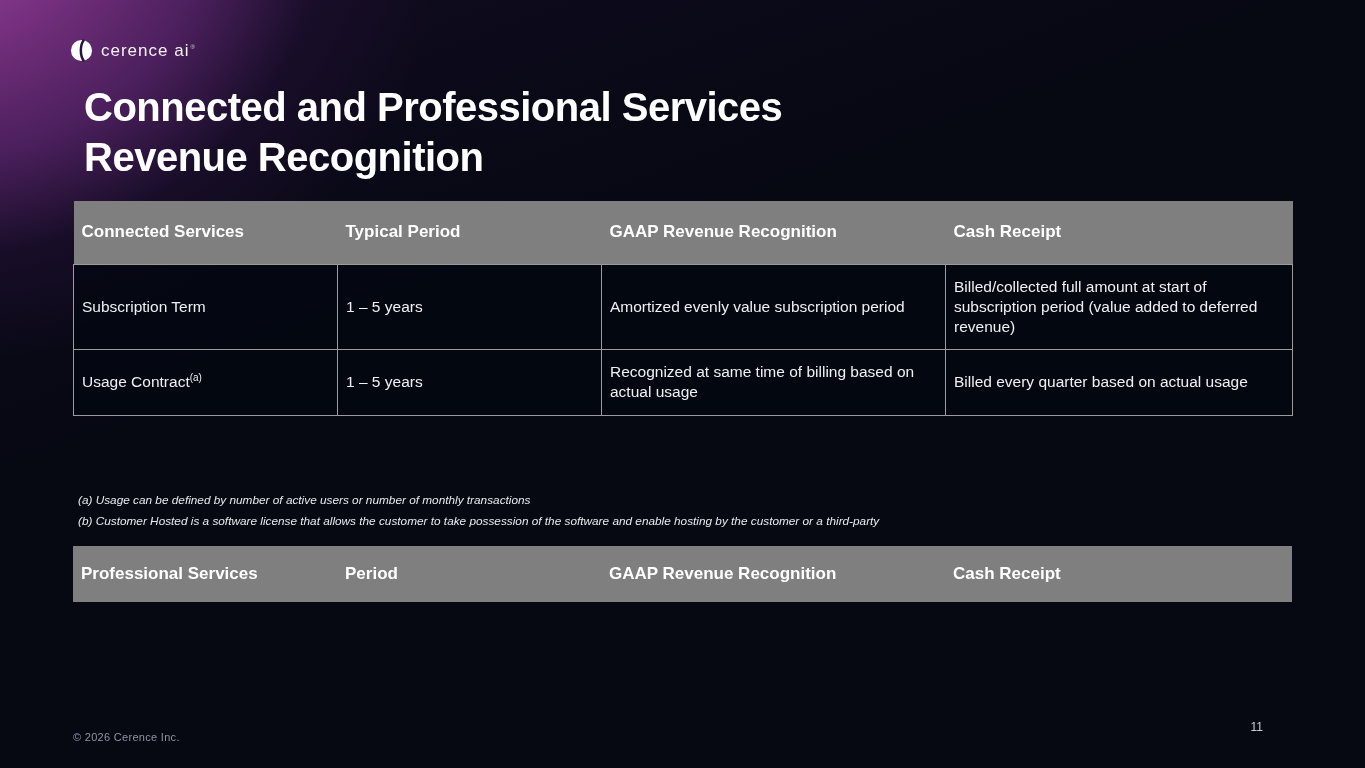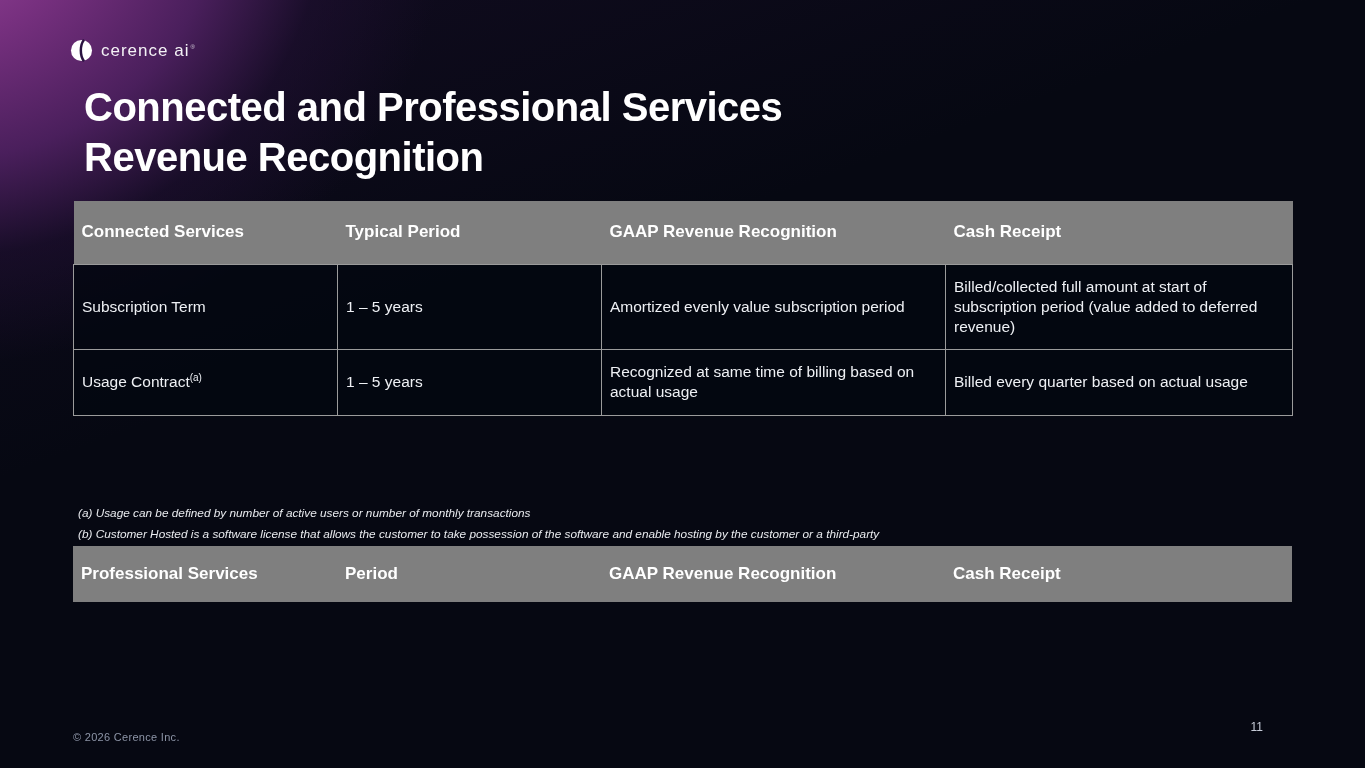--- a/index.html
+++ b/index.html
@@ -52,21 +52,21 @@
   }
   .rev-table sup { font-size:10px; line-height:0; }
   .h-connected { height:63px;padding-left:6px; }
   .r1 { height:76px; }
   .r2 { height:66px; }
   .r3 { height:68px; }
   .h-professional { height:56px; }
   .r4 { height:90px; }
 
   
-  .footnotes { position:absolute; left:78px; top:490px;margin-top:13px; }
+  .footnotes { position:absolute; left:78px; top:490px; }
   .footnote {
     font-style:italic; font-size:11.8px; line-height:21px; color:#e9ebef;
   }
 
   
   .copyright {
     position:absolute; left:73px; top:724px;
     font-size:11px; color:#8d95a7; letter-spacing:0.3px;margin-top:7px;
   }
   .page-number {

